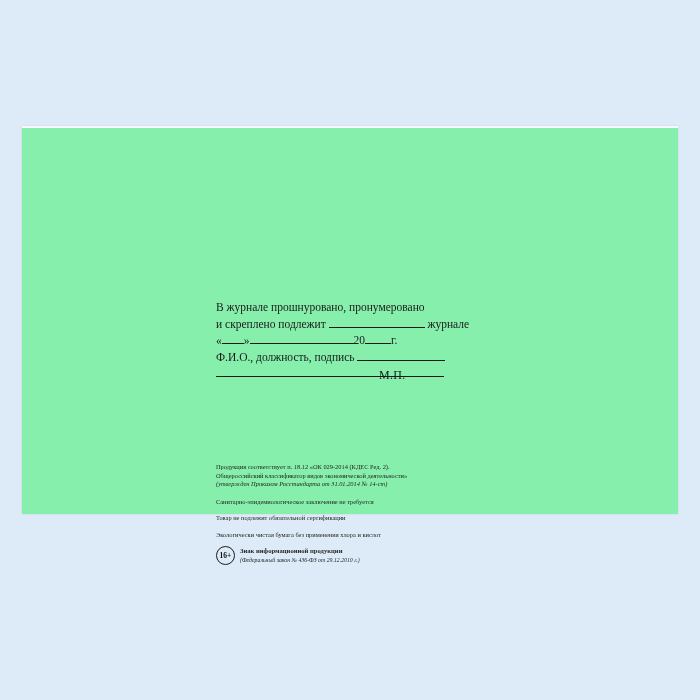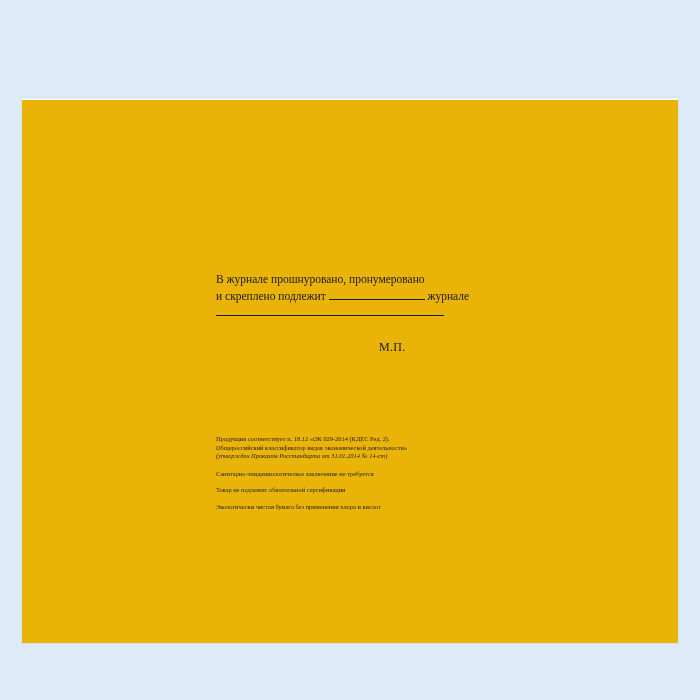--- a/index.html
+++ b/index.html
@@ -15,24 +15,24 @@
   }
   #stage {
     position: relative;
     width: 700px;
     height: 700px;
   }
   
   #page {
     position: absolute;
     left: 22px;
-    top: 98px;
+    top: 126px;
     width: 656px;
-    height: 545px;
-    background: #eab308;
+    height: 388px;
+    background: #86efac;
     box-shadow: 0 0 2px rgba(0,0,0,0.10);
   }
   
   #page:before {
     content: "";
     position: absolute;
     left: 0; top: 0; right: 0;
     height: 2px;
     background: linear-gradient(to bottom, #f3f6f9, #ffffff);
   }
@@ -141,35 +141,49 @@
       <div class="form-line">
         <span>В журнале прошнуровано, пронумеровано</span>
       </div>
 
       <div class="form-line">
         <span>и скреплено подлежит</span>
         <span class="fill fill-w1"></span>
         <span>журнале</span>
       </div>
 
+      <div class="form-line">
+        <span>«</span><span class="quote-slot"></span><span>»</span><span class="fill fill-w2"></span><span>20</span><span class="fill fill-w3"></span><span>г.</span>
+      </div>
 
+      <div class="form-line">
+        <span>Ф.И.О., должность, подпись</span>
+        <span class="fill fill-w4"></span>
+      </div>
 
       <div class="form-line">
         <span class="fill fill-full"></span>
       </div>
 
       <div class="mp">М.П.</div>
     </div>
 
     <div class="fineprint">
       <p class="para-tight">
         <span>Продукция соответствует п. 18.12 «ОК 029-2014 (КДЕС Ред. 2).</span><br>
         <span>Общероссийский классификатор видов экономической деятельности»</span><br>
         <span class="italic">(утвержден Приказом Росстандарта от 31.01.2014 № 14-ст)</span>
       </p>
       <p class="small-gap">Санитарно-эпидемиологическое заключение не требуется</p>
       <p class="small-gap">Товар не подлежит обязательной сертификации</p>
       <p>Экологически чистая бумага без применения хлора и кислот</p>
     </div>
 
+    <div class="agemark-row">
+      <div class="agemark-badge">16+</div>
+      <div class="agemark-text">
+        <div class="t1">Знак информационной продукции</div>
+        <div class="t2">(Федеральный закон № 436-ФЗ от 29.12.2010 г.)</div>
+      </div>
+    </div>
 
   </div>
 </div>
 
 </body></html>

